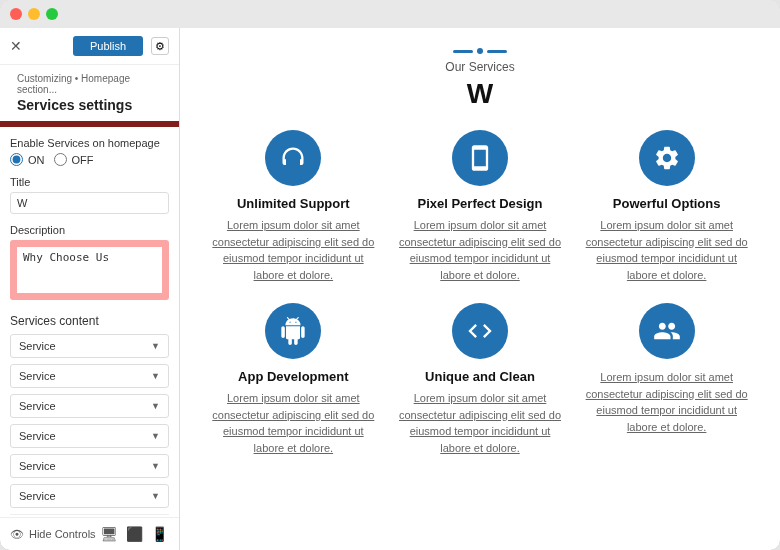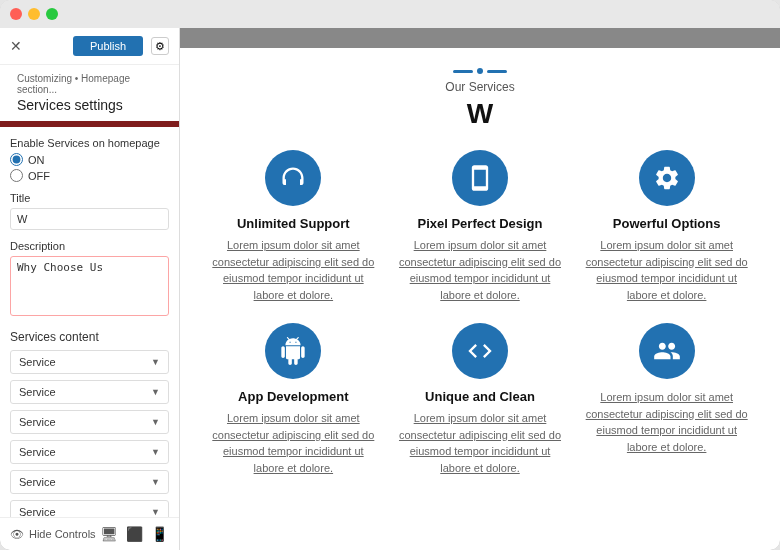--- a/index.html
+++ b/index.html
@@ -19,49 +19,49 @@
     
     .sidebar { width: 180px; background: #fff; flex-shrink: 0; display: flex; flex-direction: column; border-right: 1px solid #ddd; overflow: hidden; }
 
     .sidebar-header { padding: 8px 10px; border-bottom: 1px solid #eee; display: flex; align-items: center; gap: 8px; }
     .sidebar-publish-btn { background: #2271b1; color: #fff; border: none; border-radius: 3px; padding: 4px 17px; font-size: 11px; cursor: pointer; font-weight: 500; }
     .sidebar-gear { width: 18px; height: 18px; border: 1px solid #ccc; border-radius: 3px; display: flex; align-items: center; justify-content: center; font-size: 11px; cursor: pointer; }
     .close-x { font-size: 14px; color: #555; cursor: pointer; margin-right: auto; }
 
     .sidebar-nav { padding: 8px 17px; border-bottom: 6px solid #7f1d1d; }
     .breadcrumb { font-size: 10px; color: #666; }
-    .section-title { font-size: 14px; font-weight: 400; color: #222; margin-top: 2px; }
+    .section-title { font-size: 14px; font-weight: 700; color: #222; margin-top: 2px; }
 
     .sidebar-body { flex: 1; overflow-y: auto; padding: 10px; }
     .sidebar-body::-webkit-scrollbar { width: 4px; }
     .sidebar-body::-webkit-scrollbar-thumb { background: #ccc; border-radius: 2px; }
 
     .field-group { margin-bottom: 10px; }
     .field-label { font-size: 11px; color: #333; margin-bottom: 4px; font-weight: 500; }
-    .radio-group { display: flex; flex-direction: column; gap: 3px; }
+    .radio-group { display: flex; flex-direction: row; gap: 9px; }
     .radio-row { display: flex; align-items: center; gap: 5px; font-size: 11px; color: #333; }
     .radio-row input[type="radio"] { accent-color: #2271b1; }
 
     .text-input { width: 100%; border: 1px solid #ddd; border-radius: 3px; padding: 4px 6px; font-size: 11px; color: #333; outline: none; }
-    .textarea-input { width: 100%; border: 1px solid #fca5a5; border-radius: 3px; padding: 4px 6px; font-size: 11px; color: #333; outline: none; resize: none; height: 60px; }
+    .textarea-input { width: 100%; border: 7px solid #fca5a5; border-radius: 3px; padding: 4px 6px; font-size: 11px; color: #333; outline: none; resize: none; height: 60px; }
 
     .services-content-label { font-size: 12px; color: #333; font-weight: 500; margin-bottom: 6px; }
 
     .service-dropdown { display: flex; align-items: center; justify-content: space-between; border: 1px solid #ddd; border-radius: 3px; padding: 5px 8px; font-size: 11px; color: #333; cursor: pointer; margin-bottom: 6px; background: #fff; gap: 36px; }
     .service-dropdown .chevron { font-size: 9px; color: #666; }
 
     .add-service-btn { display: flex; align-items: center; gap: 4px; font-size: 11px; color: #2271b1; cursor: pointer; padding: 6px 0; border-top: 1px solid #eee; }
 
     .sidebar-footer { padding: 8px 10px; border-top: 1px solid #eee; display: flex; align-items: center; justify-content: space-between; }
     .hide-controls-btn { display: flex; align-items: center; gap: 5px; font-size: 11px; color: #555; cursor: pointer; }
     .footer-icons { display: flex; gap: 8px; }
     .footer-icon { font-size: 14px; color: #555; cursor: pointer; }
 
     
-    .preview { flex: 1; background: #fff; overflow: hidden; display: flex; flex-direction: column; }
+    .preview { flex: 1; background: #fff; overflow: hidden; display: flex; flex-direction: row; }
 
     .preview-top-bar { height: 20px; background: #888; flex-shrink: 0; }
 
     .preview-content { flex: 1; overflow-y: auto; padding: 20px 30px; }
     .preview-content::-webkit-scrollbar { width: 4px; }
     .preview-content::-webkit-scrollbar-thumb { background: #ddd; }
 
     .our-services-section { text-align: center; margin-bottom: 20px; }
     .services-divider { display: flex; align-items: center; justify-content: center; gap: 4px; margin-bottom: 6px; }
     .divider-line { width: 20px; height: 3px; background: #2271b1; border-radius: 2px; }

